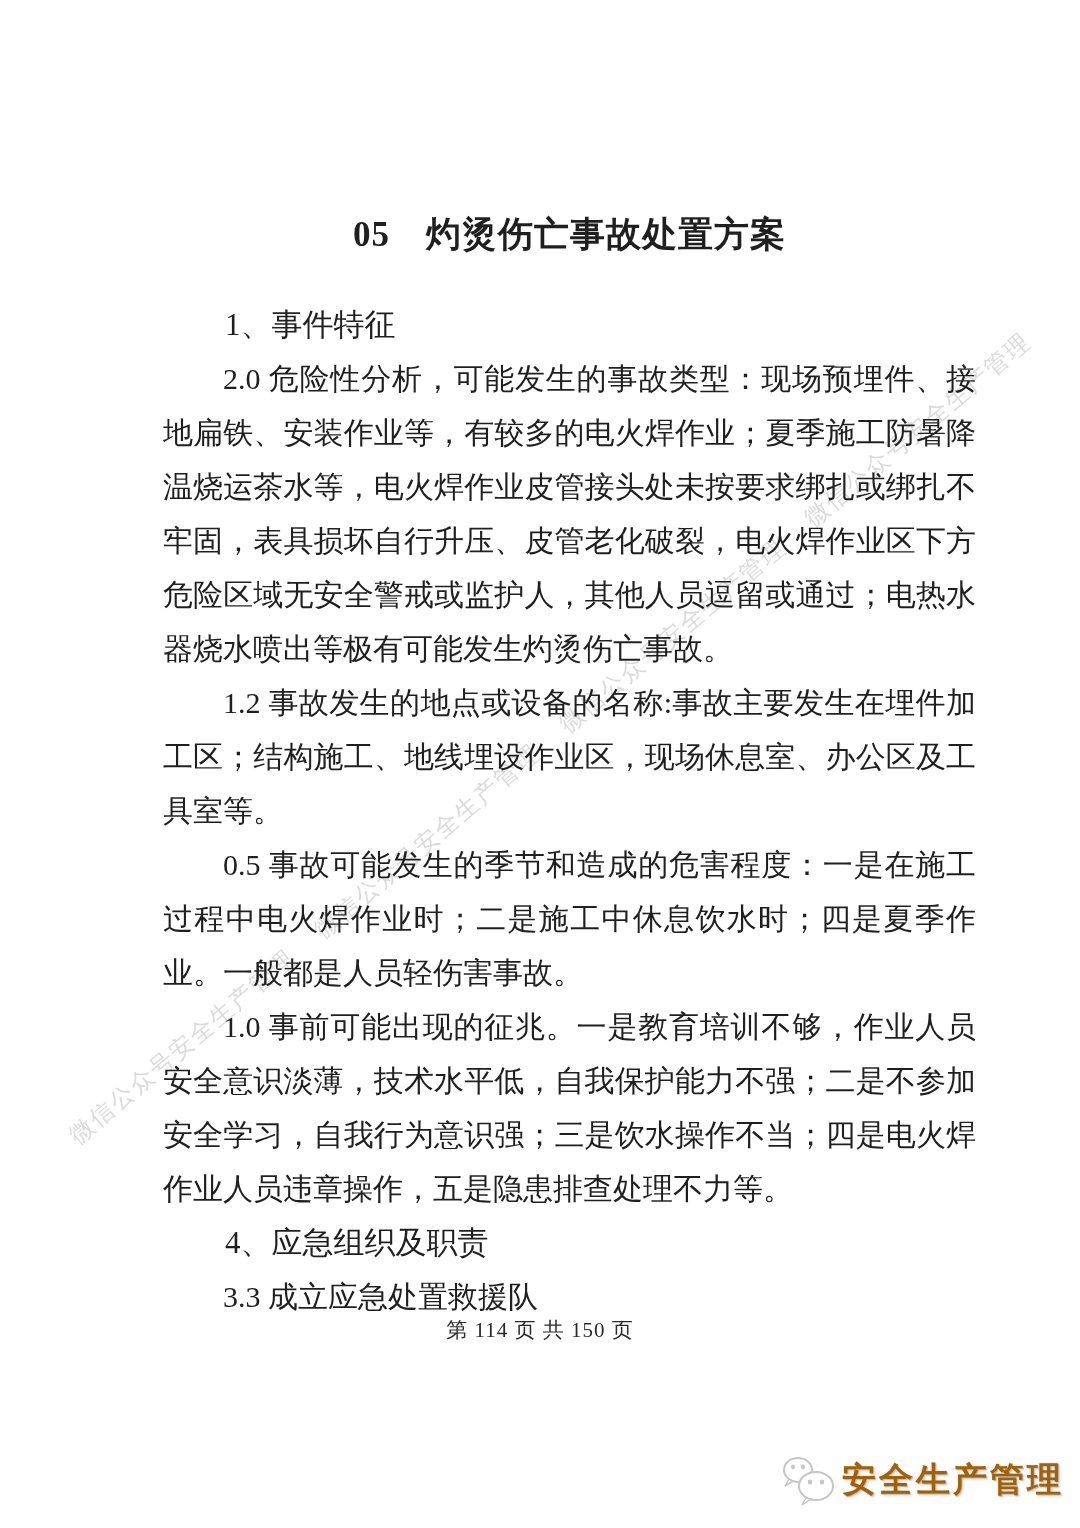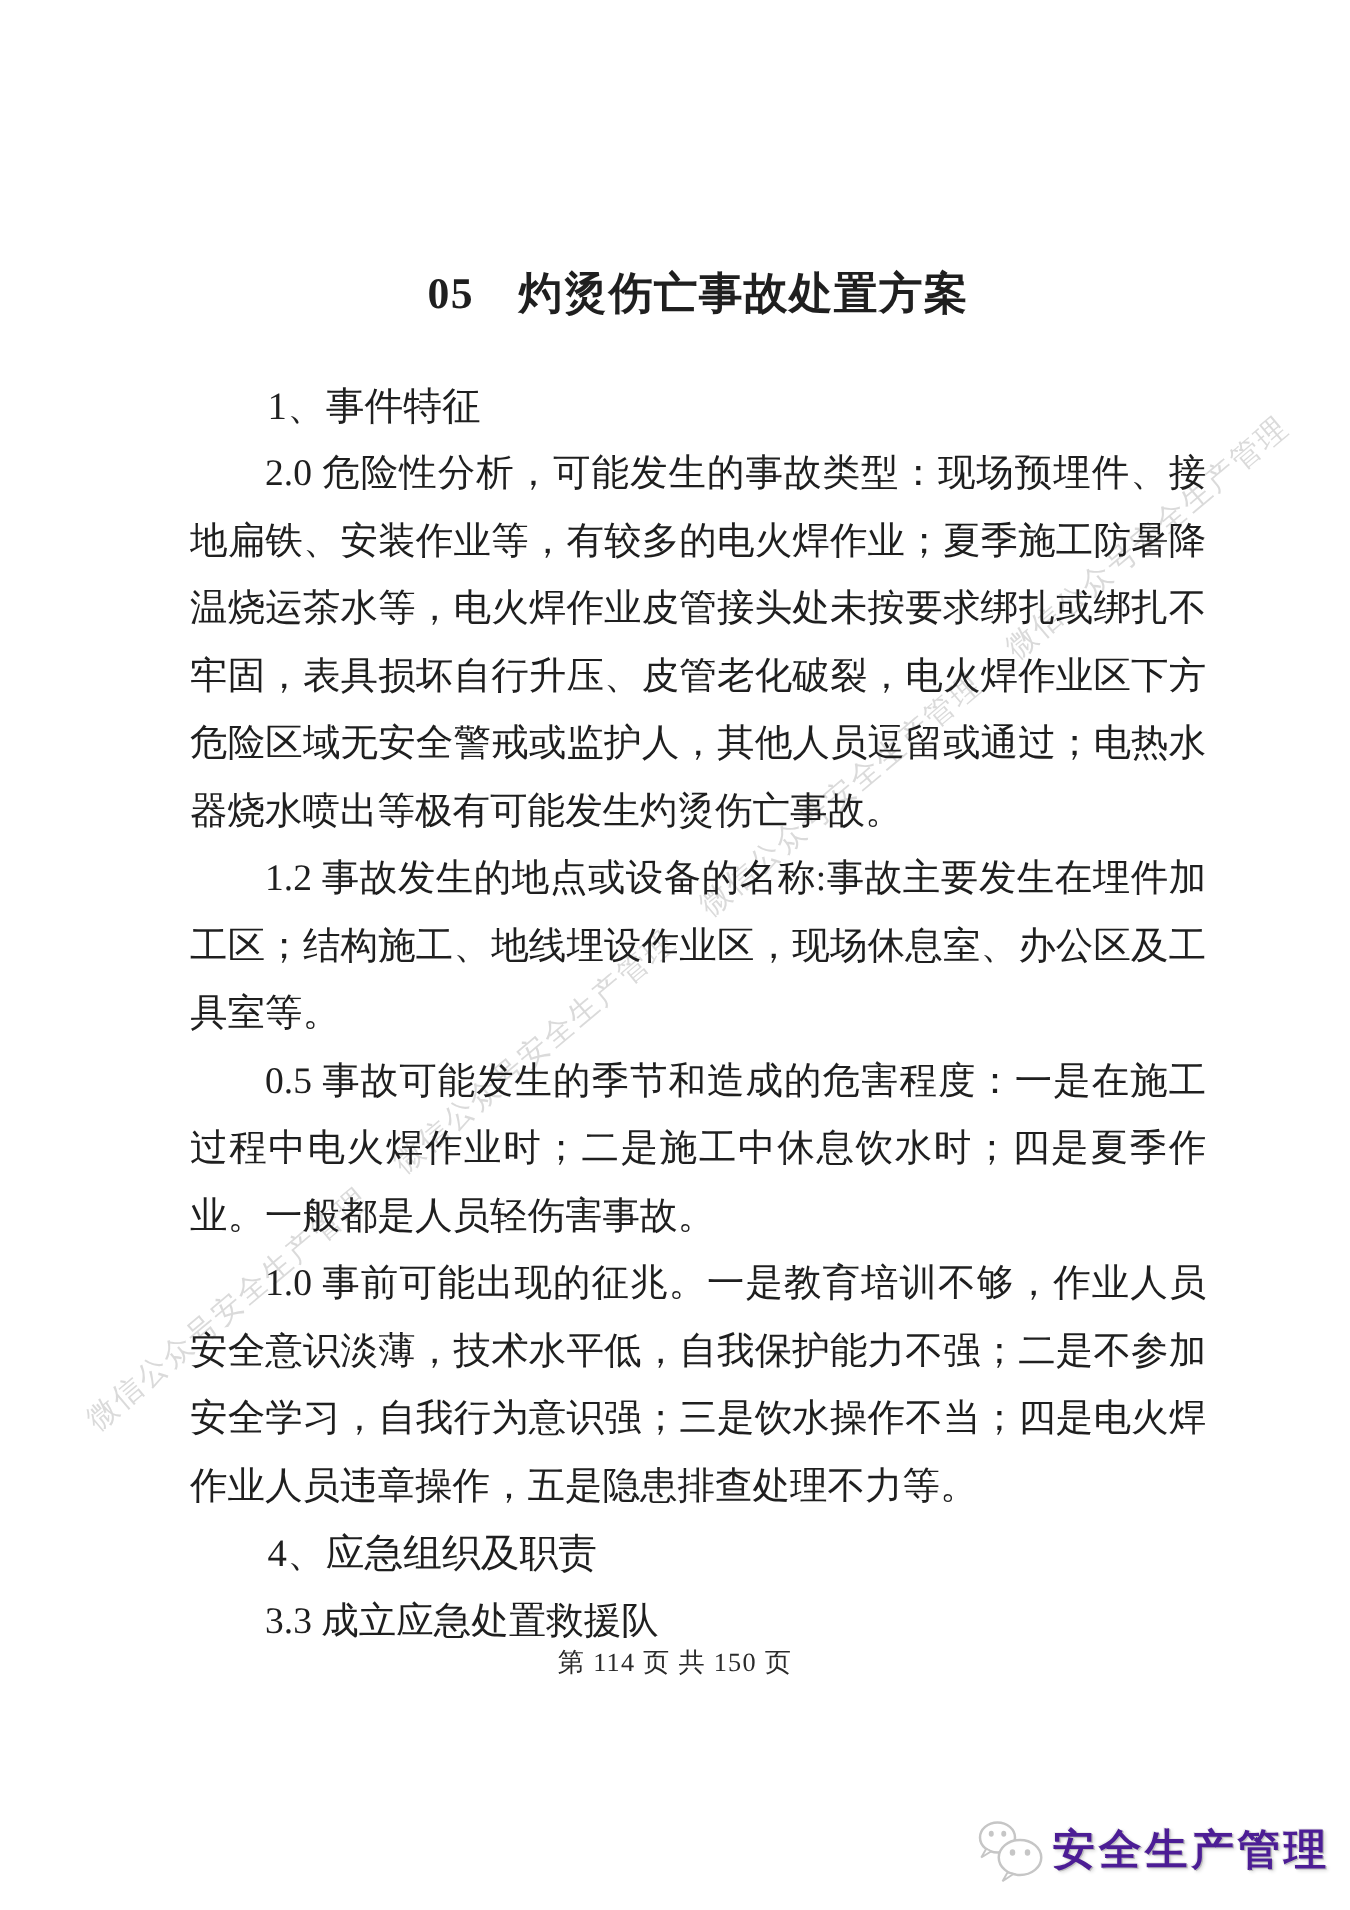--- a/index.html
+++ b/index.html
@@ -12,21 +12,21 @@
   
   .watermark {
     position:absolute; left:560px; top:730px;
     transform:translate(-50%,-50%) rotate(-40deg);
     white-space:nowrap; font-size:24px; letter-spacing:2px;
     color:#bdbdbd; opacity:0.55; z-index:1; pointer-events:none;
   }
   .watermark span { margin-right:26px; }
   
   .content {
-    position:absolute; left:152px; top:212px; width:813px; z-index:2;
+    position:absolute; left:163px; top:212px; width:813px; z-index:2;
   }
   .doc-title {
     margin:0 0 40px 0; font-size:35px; line-height:46px;
     font-weight:bold; text-align:center; letter-spacing:1px;
   }
   .block {
     margin:0; font-size:30px; line-height:54px; text-indent:2em;
   }
   .para { text-align:justify; text-justify:inter-character; }
   .heading { font-weight:normal; font-size:31px; }
@@ -36,21 +36,21 @@
     text-align:center; font-size:21px; letter-spacing:1px; color:#2a2a2a;
   }
   
   .brand {
     position:absolute; top:1454px; right:16px; z-index:2;
     display:flex; align-items:center; gap:6px;
   }
   .brand-text {
     font-family:Liberation Sans, sans-serif;
     font-size:34px; font-weight:bold; letter-spacing:3px;
-    color:#4c1d95;
+    color:#a16207;
     text-shadow:1px 1px 0 #bdbdbd, 2px 2px 3px #d9d9d9, -1px -1px 0 #efefef;
   }
   .wechat-icon { display:block; }
 </style>
 </head>
 <body>
 
 <div class="page">
 
   <div class="watermark">

